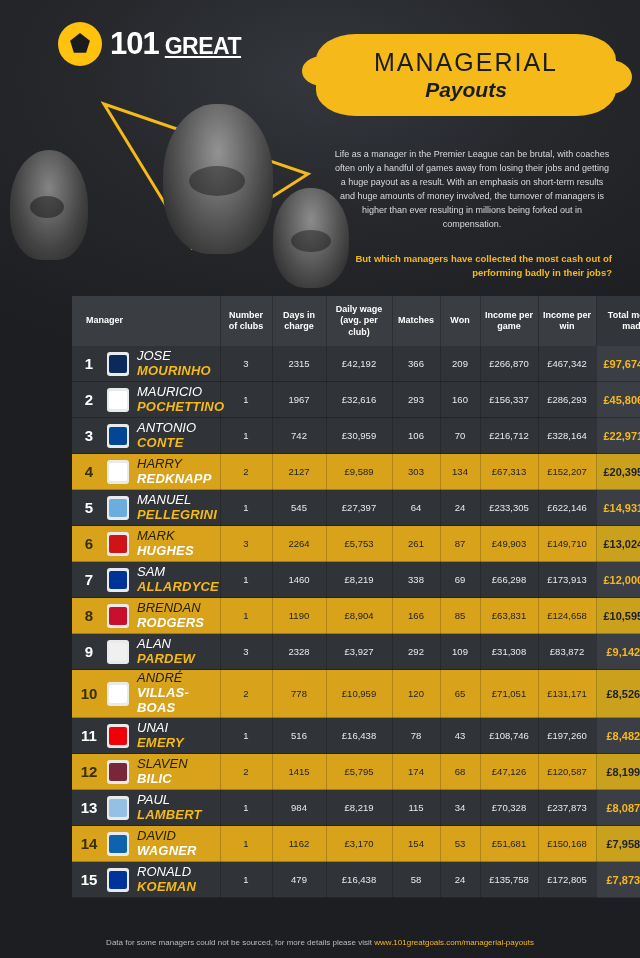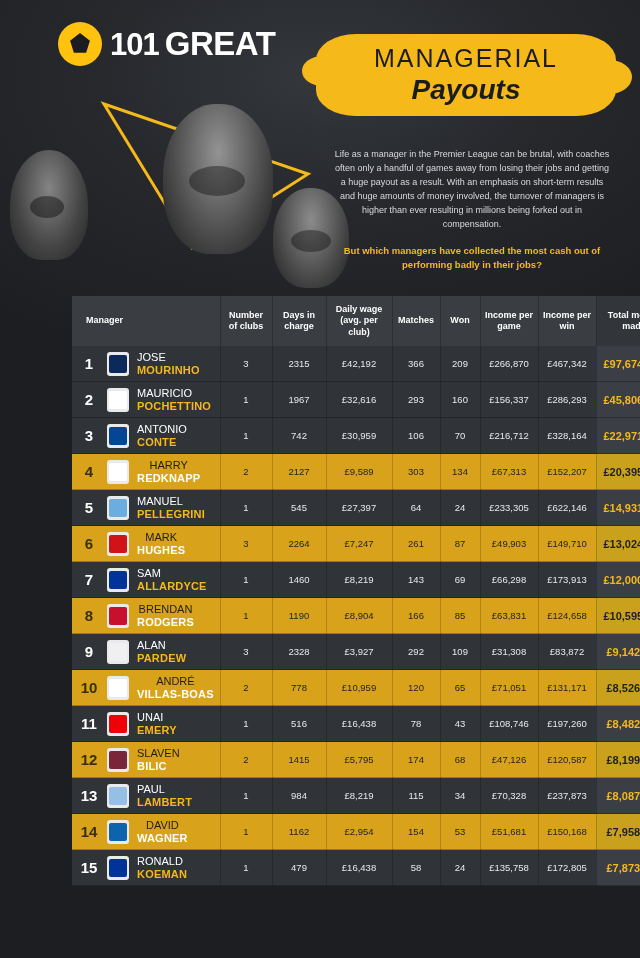--- a/index.html
+++ b/index.html
@@ -52,24 +52,25 @@
     background: #1a1c1f;
     clip-path: polygon(50% 0%, 95% 35%, 78% 90%, 22% 90%, 5% 35%);
   }
   .logo-101 {
     font-size: 31px;
     font-weight: bold;
     letter-spacing: -1px;
     color: #ffffff;
   }
   .logo-great {
-    font-size: 33px;
+    font-size: 23px;
     font-weight: bold;
     color: #ffffff;
     letter-spacing: -0.5px;
+    text-decoration: underline;
   }
   .logo-goals {
     font-size: 20px;
     font-weight: bold;
     color: #ffffff;
     letter-spacing: 1px;
   }
   .logo-stack {
     display: flex;
     flex-direction: row;
@@ -109,45 +110,46 @@
   }
   .title-main {
     font-size: 25px;
     font-weight: normal;
     letter-spacing: 2px;
     color: #1a1c1f;
     position: relative;
     z-index: 2;
   }
   .title-sub {
-    font-size: 28px;
+    font-size: 21px;
     font-style: italic;
     font-weight: bold;
     color: #1a1c1f;
     position: relative;
     z-index: 2;
     margin-top: 1px;
   }
 
   .intro {
     position: absolute;
     right: 28px;
     top: 148px;
     width: 280px;
     text-align: center;
     font-size: 9px;
     line-height: 1.55;
     color: #d8dadd;
   }
   .intro-highlight {
-    margin-top: 12px;
+    margin-top: 20px;
     color: #f5b91a;
     font-size: 9.5px;
     line-height: 1.5;
     font-weight: bold;
+    text-align: right;
   }
 
   
   .tri {
     position: absolute;
     left: 96px;
     top: 96px;
     width: 220px;
     height: 160px;
     pointer-events: none;
@@ -266,25 +268,26 @@
     background: #e9eaec;
     position: relative;
   }
   .crest span {
     position: absolute;
     left: 2px; right: 2px; top: 3px; bottom: 3px;
     border-radius: 2px;
   }
   .nm {
     line-height: 1.15;
-    font-size: 11px;
+    font-size: 13px;
+    font-style: italic;
   }
   .nm .first { color: #ffffff; font-weight: normal; display:block; }
   .nm .last { color: #f5b91a; font-weight: bold; display:block; letter-spacing: .2px;}
-  tr.gold .nm .first { color: #201f0b; text-align: center; }
+  tr.gold .nm .first { color: #201f0b; }
   tr.gold .nm .last { color: #ffffff; }
 
   
   .footer {
     position: absolute;
     left: 0;
     right: 0;
     bottom: 8px;
     text-align: center;
     font-size: 8px;
@@ -474,21 +477,21 @@
                   <span style="background:#d01317"></span>
                 </div>
                 <div class="nm">
                   <span class="first">MARK</span>
                   <span class="last">HUGHES</span>
                 </div>
               </div>
             </td>
             <td>3</td>
             <td>2264</td>
-            <td>£7,247</td>
+            <td>£5,753</td>
             <td>261</td>
             <td>87</td>
             <td>£49,903</td>
             <td>£149,710</td>
             <td class="total">£13,024,792</td>
           </tr>
           <tr class="dark">
             <td>
               <div class="namecell">
                 <div class="rank">7</div>
@@ -497,21 +500,21 @@
                 </div>
                 <div class="nm">
                   <span class="first">SAM</span>
                   <span class="last">ALLARDYCE</span>
                 </div>
               </div>
             </td>
             <td>1</td>
             <td>1460</td>
             <td>£8,219</td>
-            <td>143</td>
+            <td>338</td>
             <td>69</td>
             <td>£66,298</td>
             <td>£173,913</td>
             <td class="total">£12,000,000</td>
           </tr>
           <tr class="gold">
             <td>
               <div class="namecell">
                 <div class="rank">8</div>
                 <div class="crest">
@@ -650,21 +653,21 @@
                   <span style="background:#0e63ad"></span>
                 </div>
                 <div class="nm">
                   <span class="first">DAVID</span>
                   <span class="last">WAGNER</span>
                 </div>
               </div>
             </td>
             <td>1</td>
             <td>1162</td>
-            <td>£2,954</td>
+            <td>£3,170</td>
             <td>154</td>
             <td>53</td>
             <td>£51,681</td>
             <td>£150,168</td>
             <td class="total">£7,958,904</td>
           </tr>
           <tr class="dark">
             <td>
               <div class="namecell">
                 <div class="rank">15</div>
@@ -684,14 +687,17 @@
             <td>24</td>
             <td>£135,758</td>
             <td>£172,805</td>
             <td class="total">£7,873,973</td>
           </tr>
         </tbody>
     </table>
   </div>
 
   <div class="footer">
+    <div>
+      <span>Data for some managers could not be sourced, for more details please visit </span><a href="#">www.101greatgoals.com/managerial-payouts</a>
+    </div>
   </div>
 </div>
 
 </body></html>

